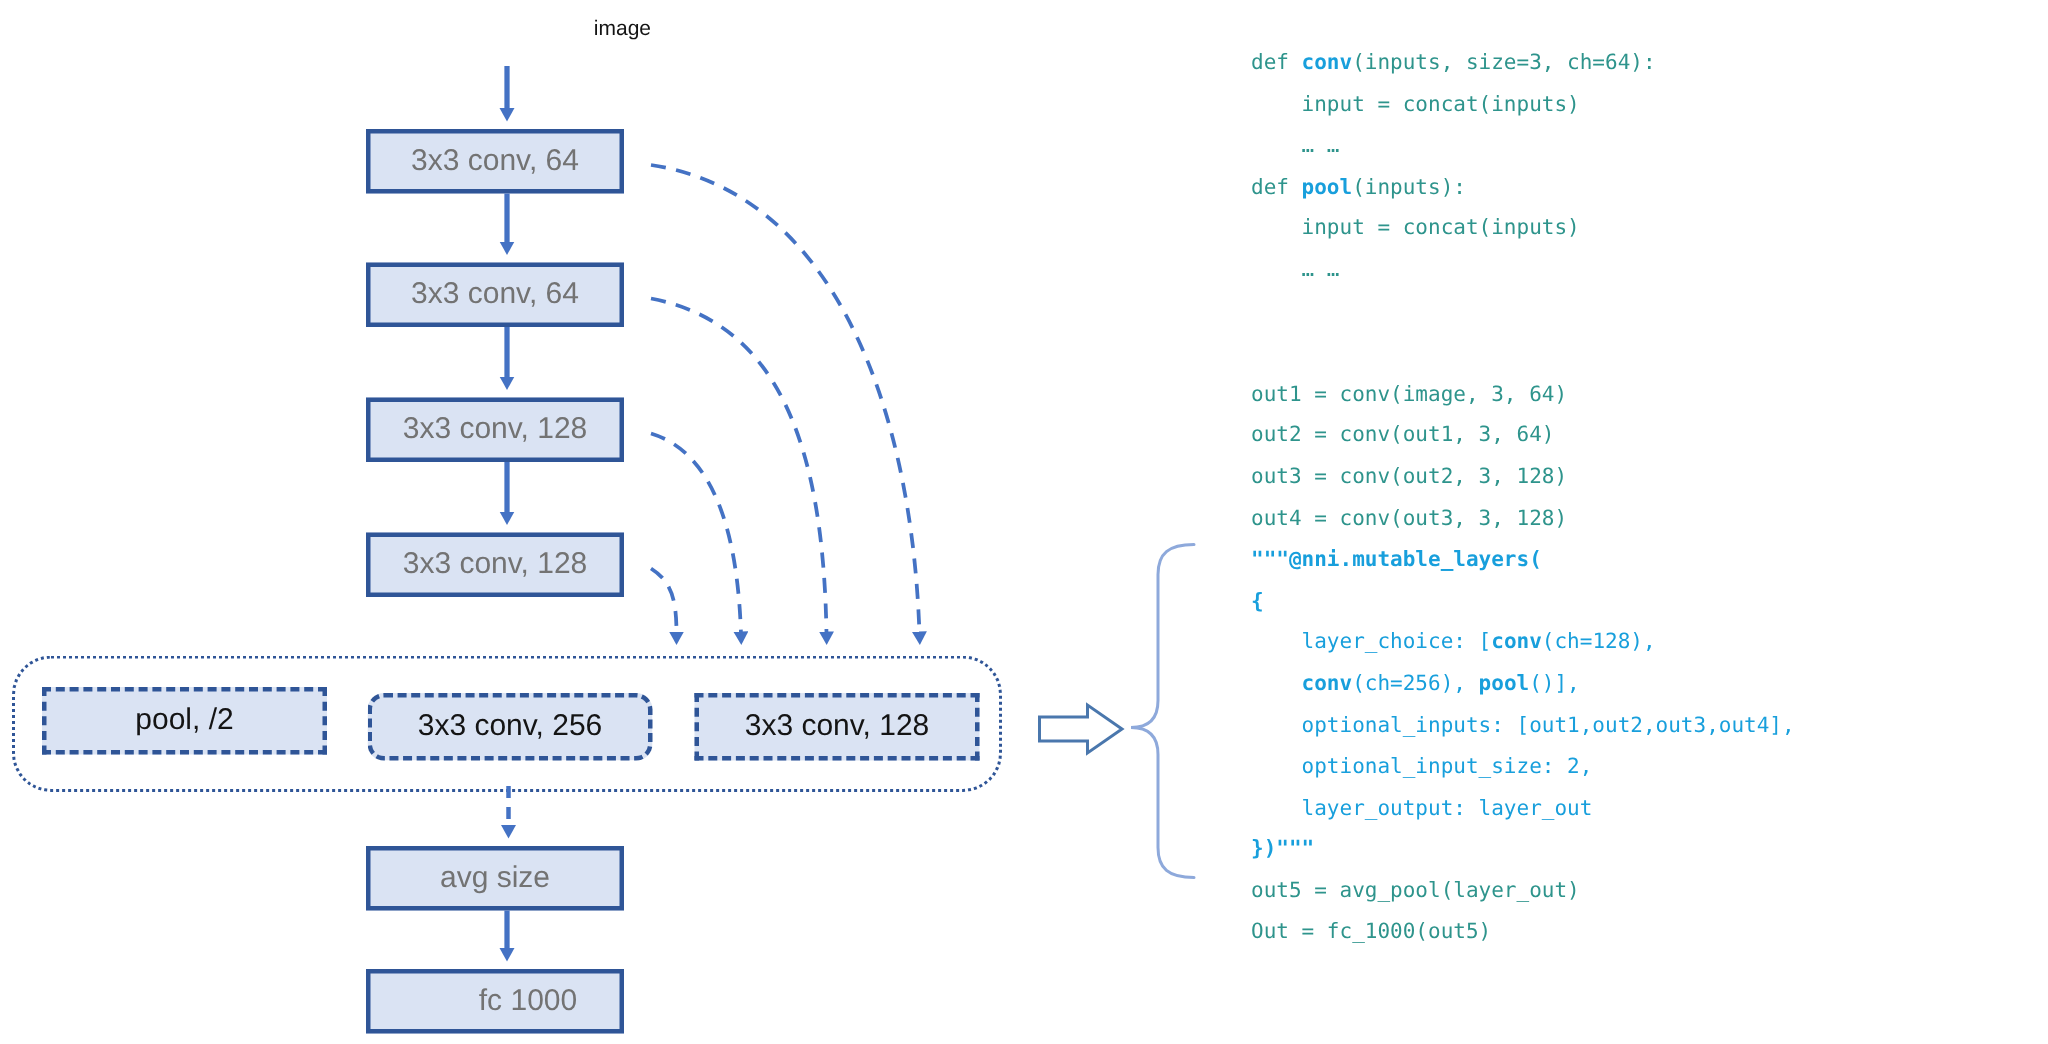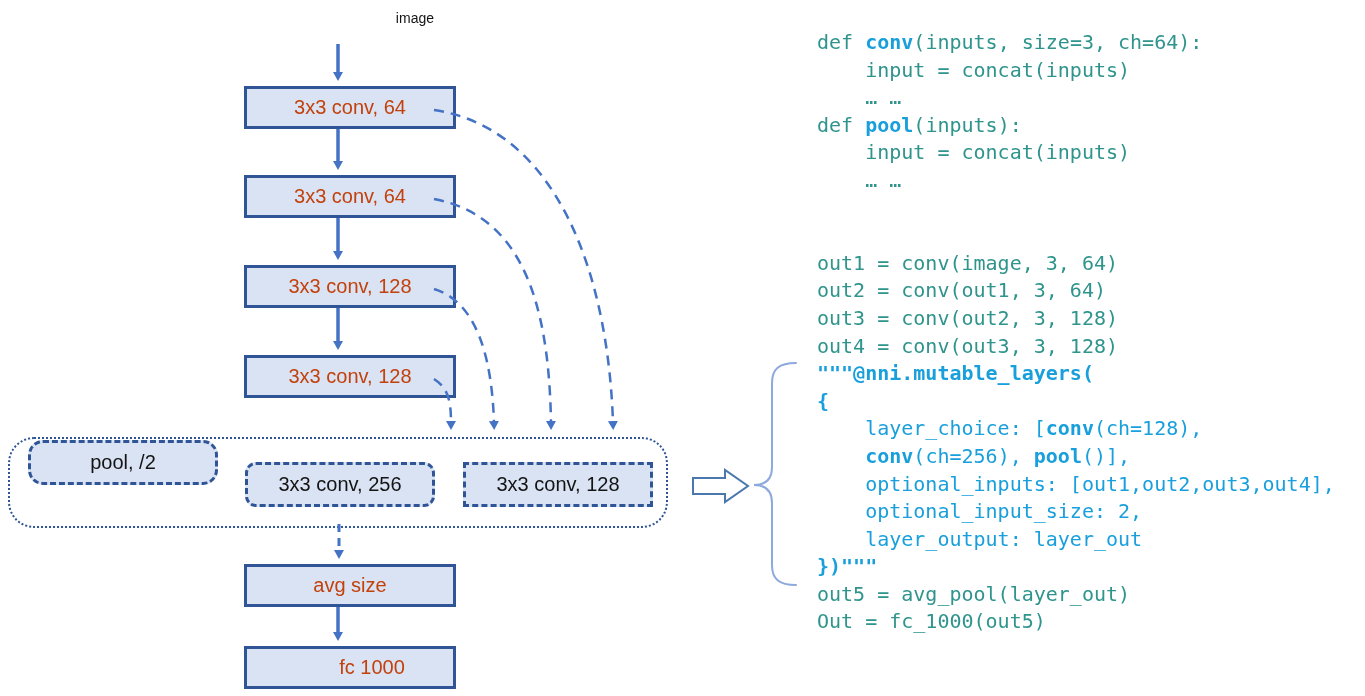--- a/index.html
+++ b/index.html
@@ -1,60 +1,60 @@
 <!DOCTYPE html>
 <html style="--box-fill: #dae3f3; --box-border: #2f5597; --arrow: #4472c4; --hollow-arrow: #4a77ad; --brace: #8ea9db; --teal: #2e948c; --blue: #189fdc;"><head>
 <meta charset="utf-8">
 <style>
   html,body{margin:0;padding:0;background:#ffffff;}
   .canvas{position:relative;width:1365px;height:696px;background:#fff;overflow:hidden;
           font-family:"Liberation Sans", sans-serif;}
   
-  .nbox{position:absolute;width:212px;height:43px;box-sizing:border-box;
+  .nbox{position:absolute;width:172px;height:43px;box-sizing:border-box;
         background:var(--box-fill);border:3px solid var(--box-border);
         display:flex;align-items:center;justify-content:center;
-        font-size:20px;color:#c2410c;}
+        font-size:20px;color:#737373;}
   .dbox{position:absolute;width:190px;height:45px;box-sizing:border-box;
         background:var(--box-fill);border:3px dashed var(--box-border);
         display:flex;align-items:center;justify-content:center;
         font-size:20px;color:#141414;}
   .choice-container{position:absolute;left:8px;top:437px;width:660px;height:91px;
         box-sizing:border-box;border:2px dotted var(--box-border);border-radius:26px;}
   .input-label{position:absolute;left:244px;top:10px;width:190px;text-align:right;
         font-size:14px;color:#141414;}
   svg.overlay{position:absolute;left:0;top:0;pointer-events:none;}
   .flow-line{stroke:var(--arrow);stroke-width:3.5;fill:none;}
   .flow-line-dashed{stroke:var(--arrow);stroke-width:3;stroke-dasharray:8 6;fill:none;}
   .skip-curve{stroke:var(--arrow);stroke-width:2.5;stroke-dasharray:10 7;fill:none;}
   .arrow-head{fill:var(--arrow);}
   .hollow-arrow{fill:#ffffff;stroke:var(--hollow-arrow);stroke-width:2;}
   .brace{fill:none;stroke:var(--brace);stroke-width:2;stroke-linecap:round;}
   
-  .code{position:absolute;left:817px;top:29px;
-        font-family:"DejaVu Sans Mono", monospace;font-size:20px;line-height:27.6px;
+  .code{position:absolute;left:834px;top:29px;
+        font-family:"DejaVu Sans Mono", monospace;font-size:14px;line-height:27.6px;
         white-space:pre;}
   .code-line{min-height:27.6px;}
   .seg-t{color:var(--teal);}
   .seg-b{color:var(--blue);}
   .seg-bb{color:var(--blue);font-weight:700;}
 </style>
 </head>
 <body>
 
 <div class="canvas">
 
   <div class="input-label">image</div>
 
   <div class="nbox" style="left:244px;top:86px;">3x3 conv, 64</div>
   <div class="nbox" style="left:244px;top:175px;">3x3 conv, 64</div>
   <div class="nbox" style="left:244px;top:265px;">3x3 conv, 128</div>
   <div class="nbox" style="left:244px;top:355px;">3x3 conv, 128</div>
 
   <div class="choice-container"></div>
-  <div class="dbox" style="left:28px;top:440px;border-radius:15px;">pool, /2</div>
+  <div class="dbox" style="left:28px;top:458px;">pool, /2</div>
   <div class="dbox" style="left:245px;top:462px;border-radius:11px;">3x3 conv, 256</div>
   <div class="dbox" style="left:463px;top:462px;">3x3 conv, 128</div>
 
   <div class="nbox" style="left:244px;top:564px;">avg size</div>
   <div class="nbox" style="left:244px;top:646px;padding-left:44px;">fc 1000</div>
 
   <svg class="overlay" width="1365" height="696" viewBox="0 0 1365 696">
     <defs>
       <marker id="ah" markerUnits="userSpaceOnUse" markerWidth="16" markerHeight="16" refX="2" refY="5" orient="auto">
         <path class="arrow-head" d="M0,0 L9,5 L0,10 z"></path>

